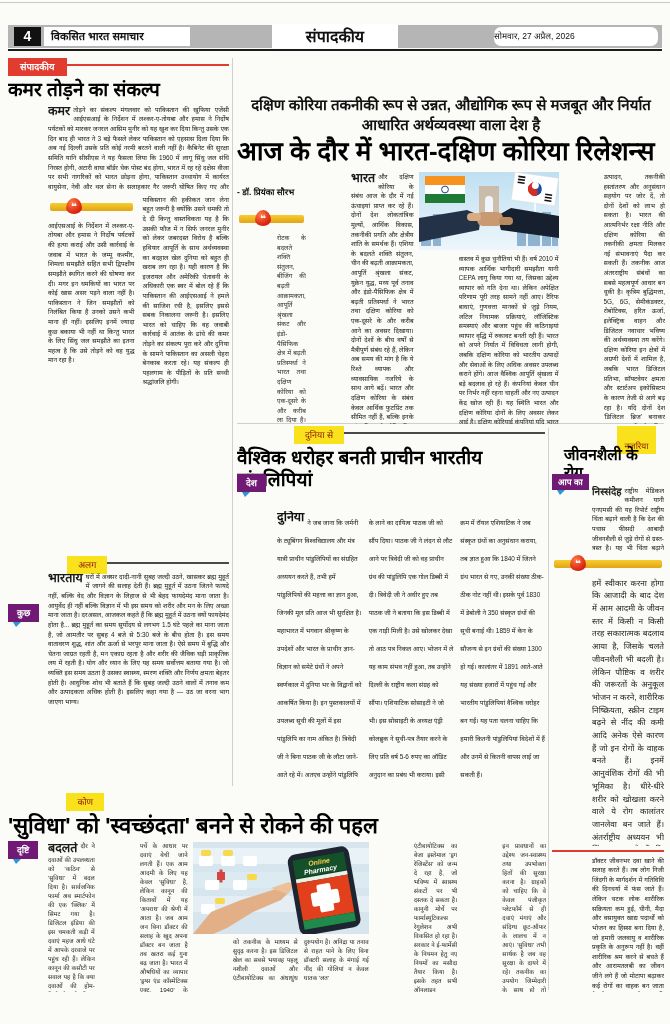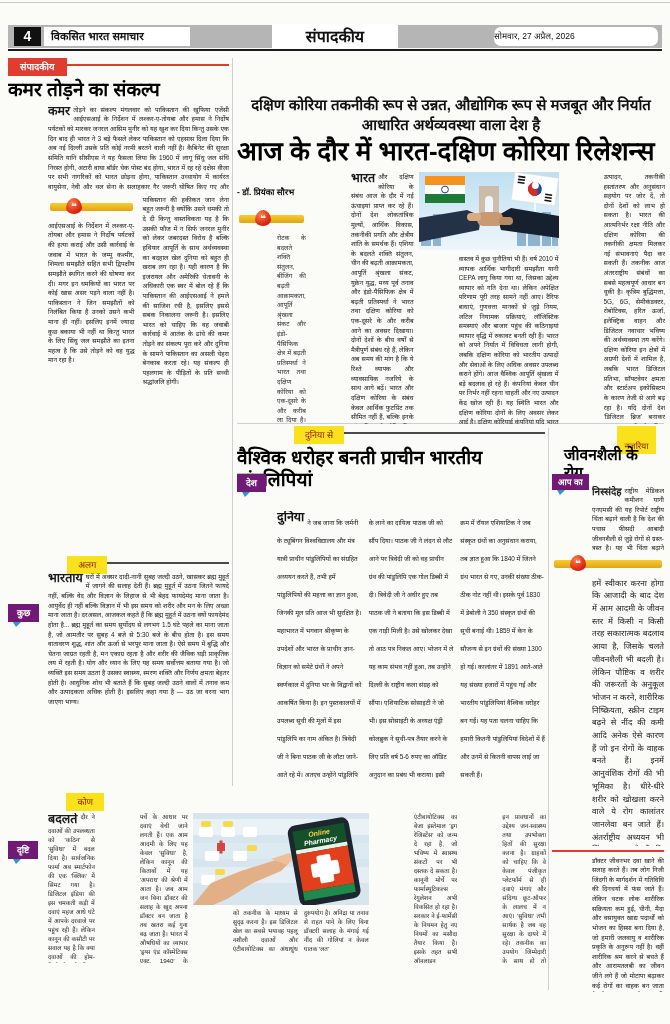--- a/index.html
+++ b/index.html
@@ -215,20 +215,21 @@
     <div class="red-rule"></div>
     <div class="bt hidebox" style="height:142px;">डॉक्टर जीवनभर दवा खाने की सलाह करते हैं। तब लोग निजी जिंदगी के मार्गदर्शन में गतिविधि की दिनचर्या में फंस जाते हैं। लेकिन चटक लोक शारीरिक सक्रियता कम हुई, चीनी, मैदा और वसायुक्त खाद्य पदार्थों को भोजन का हिस्सा बना दिया है, जो हमारी जलवायु व शारीरिक प्रकृति के अनुरूप नहीं है। वहीं शारीरिक श्रम करने से बचते हैं और आरामतलबी का जीवन जीने लगे हैं जो मोटापा बढ़ाकर कई रोगों का वाहक बन जाता है। देर रात तक मोबाइल की स्क्रीन निहारने से हमारी नींद में खलल पड़ता है। हमारा देर से भोजन करना, देर से सोना भी रोगों का कारक बन रहा है। हमने जबसे खाने में पारंपरिक आहार को प्राथमिकता देना बंद की है, तभी से शरीर में बीमारियों ने घर बनाना शुरू कर दिया। दूषित खान-पान की भी इस रोग में भूमिका है।</div>
     <div class="black-rule" style="margin-top:5px;"></div>
   </div>
 
   <div class="pharma">
     <div class="tag-row">
       <span class="tag-blue">दृष्टि</span>
       <span class="tag-yellow">कोण</span>
     </div>
+    <div class="headline" style="font-size:22px;margin:4px 0 0;">'सुविधा' को 'स्वच्छंदता' बनने से रोकने की पहल</div>
     <div class="pharma-row">
       <div style="width:88px;" class="bt-sm hidebox">
         <span class="lead">बदलते</span><span>दौर ने दवाओं की उपलब्धता को 'कठिन' से 'सुविधा' में बदल दिया है। सार्वजनिक फार्मा अब स्मार्टफोन की एक 'क्लिक' में सिमट गया है। डिजिटल इंडिया की इस चमकती कड़ी में दवाएं महज आधे घंटे में आपके दरवाजे पर पहुंच रही हैं। लेकिन कानून की कसौटी पर सवाल यह है कि क्या दवाओं की होम-डिलीवरी को नियम की अनदेखी कर बिना रोक-टोक चलने देना चाहिए? 'ड्रग्स एंड कॉस्मेटिक्स एक्ट, 1940' की जटिल कड़ियां और 'शेड्यूल-एच' दवाओं के लेबिल तय करते हैं कि ई-फार्मेसी की यह दशा किधर जाएगी। कानून और चिकित्सकीय सुरक्षा के लिहाज से ई-फार्मेसी कंपनियों का तर्क है कि ये तकनीक के जरिए दवाओं की उपलब्धता आसान बना रही हैं। वहीं, केमिस्ट का कहना है कि यह केवल व्यापार नहीं, बल्कि लोगों की जान से खिलवाड़ है।</span>
       </div>
       <div style="width:90px;" class="bt-sm hidebox">पर्चे के आधार पर दवाएं बेची जाने लगती हैं। एक आम आदमी के लिए यह केवल 'सुविधा' है, लेकिन कानून की किताबों में यह 'अपराध' की श्रेणी में आता है। जब आम जन बिना डॉक्टर की सलाह के खुद अपना डॉक्टर बन जाता है तब खतरा कई गुना बढ़ जाता है। भारत में औषधियों का व्यापार 'ड्रग्स एंड कॉस्मेटिक्स एक्ट, 1940' के अधीन है। चूंकि कानून इंटरनेट युग से पूर्व का है, इसलिए ई-फार्मेसी का नियमन एक 'ग्रे एरिया' में शामिल है। कानून स्पष्ट व्यवस्था देता है कि 'शेड्यूल-एच' और 'एच-1' श्रेणी की दवाएं बिना पंजीकृत डॉक्टर के वैध पर्चे के नहीं बेची जा सकतीं। इसी कारण सरकार ने उल्लंघनों पर लगाम लगाने हेतु नए नियमों का मसौदा तैयार किया है। इसके तहत सभी ऑनलाइन प्लेटफॉर्म्स के लिए केंद्रीय औषधि मानक नियंत्रण संगठन के पास पंजीकरण अनिवार्य होगा।</div>
       <div style="width:176px;">
 
         <svg width="176" height="92" viewBox="0 0 176 92" style="display:block;">
           <rect width="176" height="92" fill="#d7e5ee"></rect>
 

